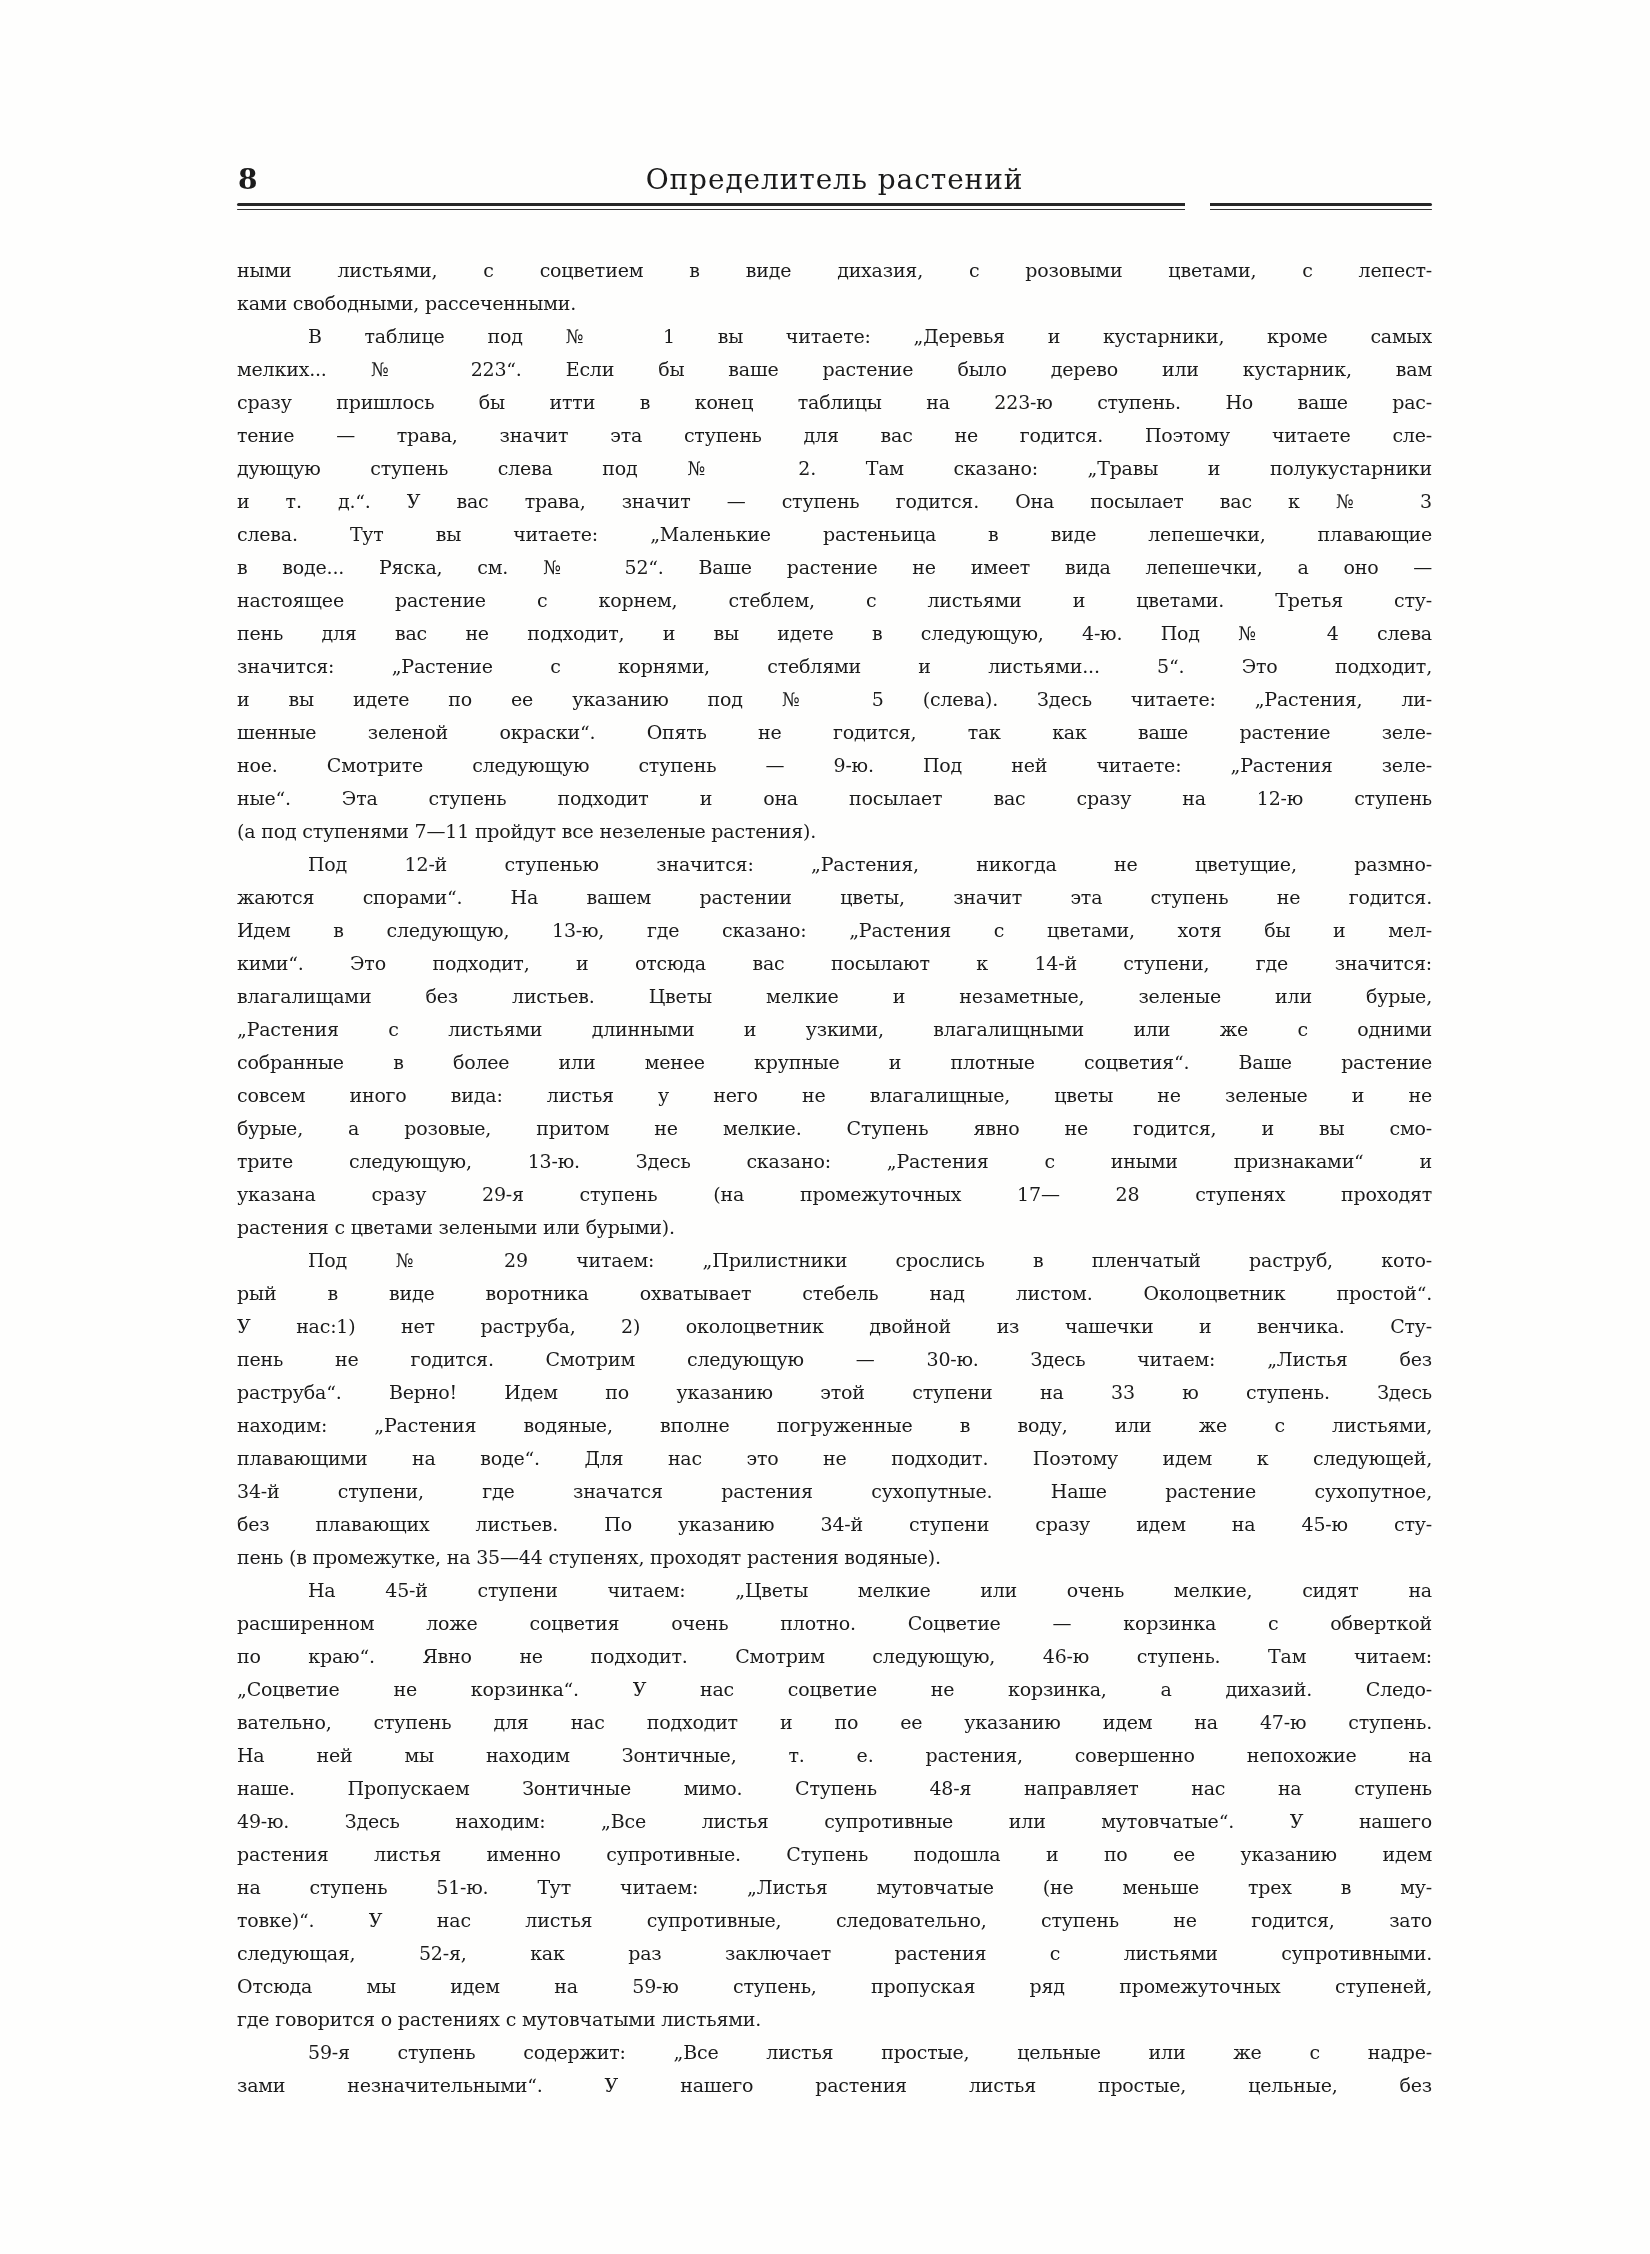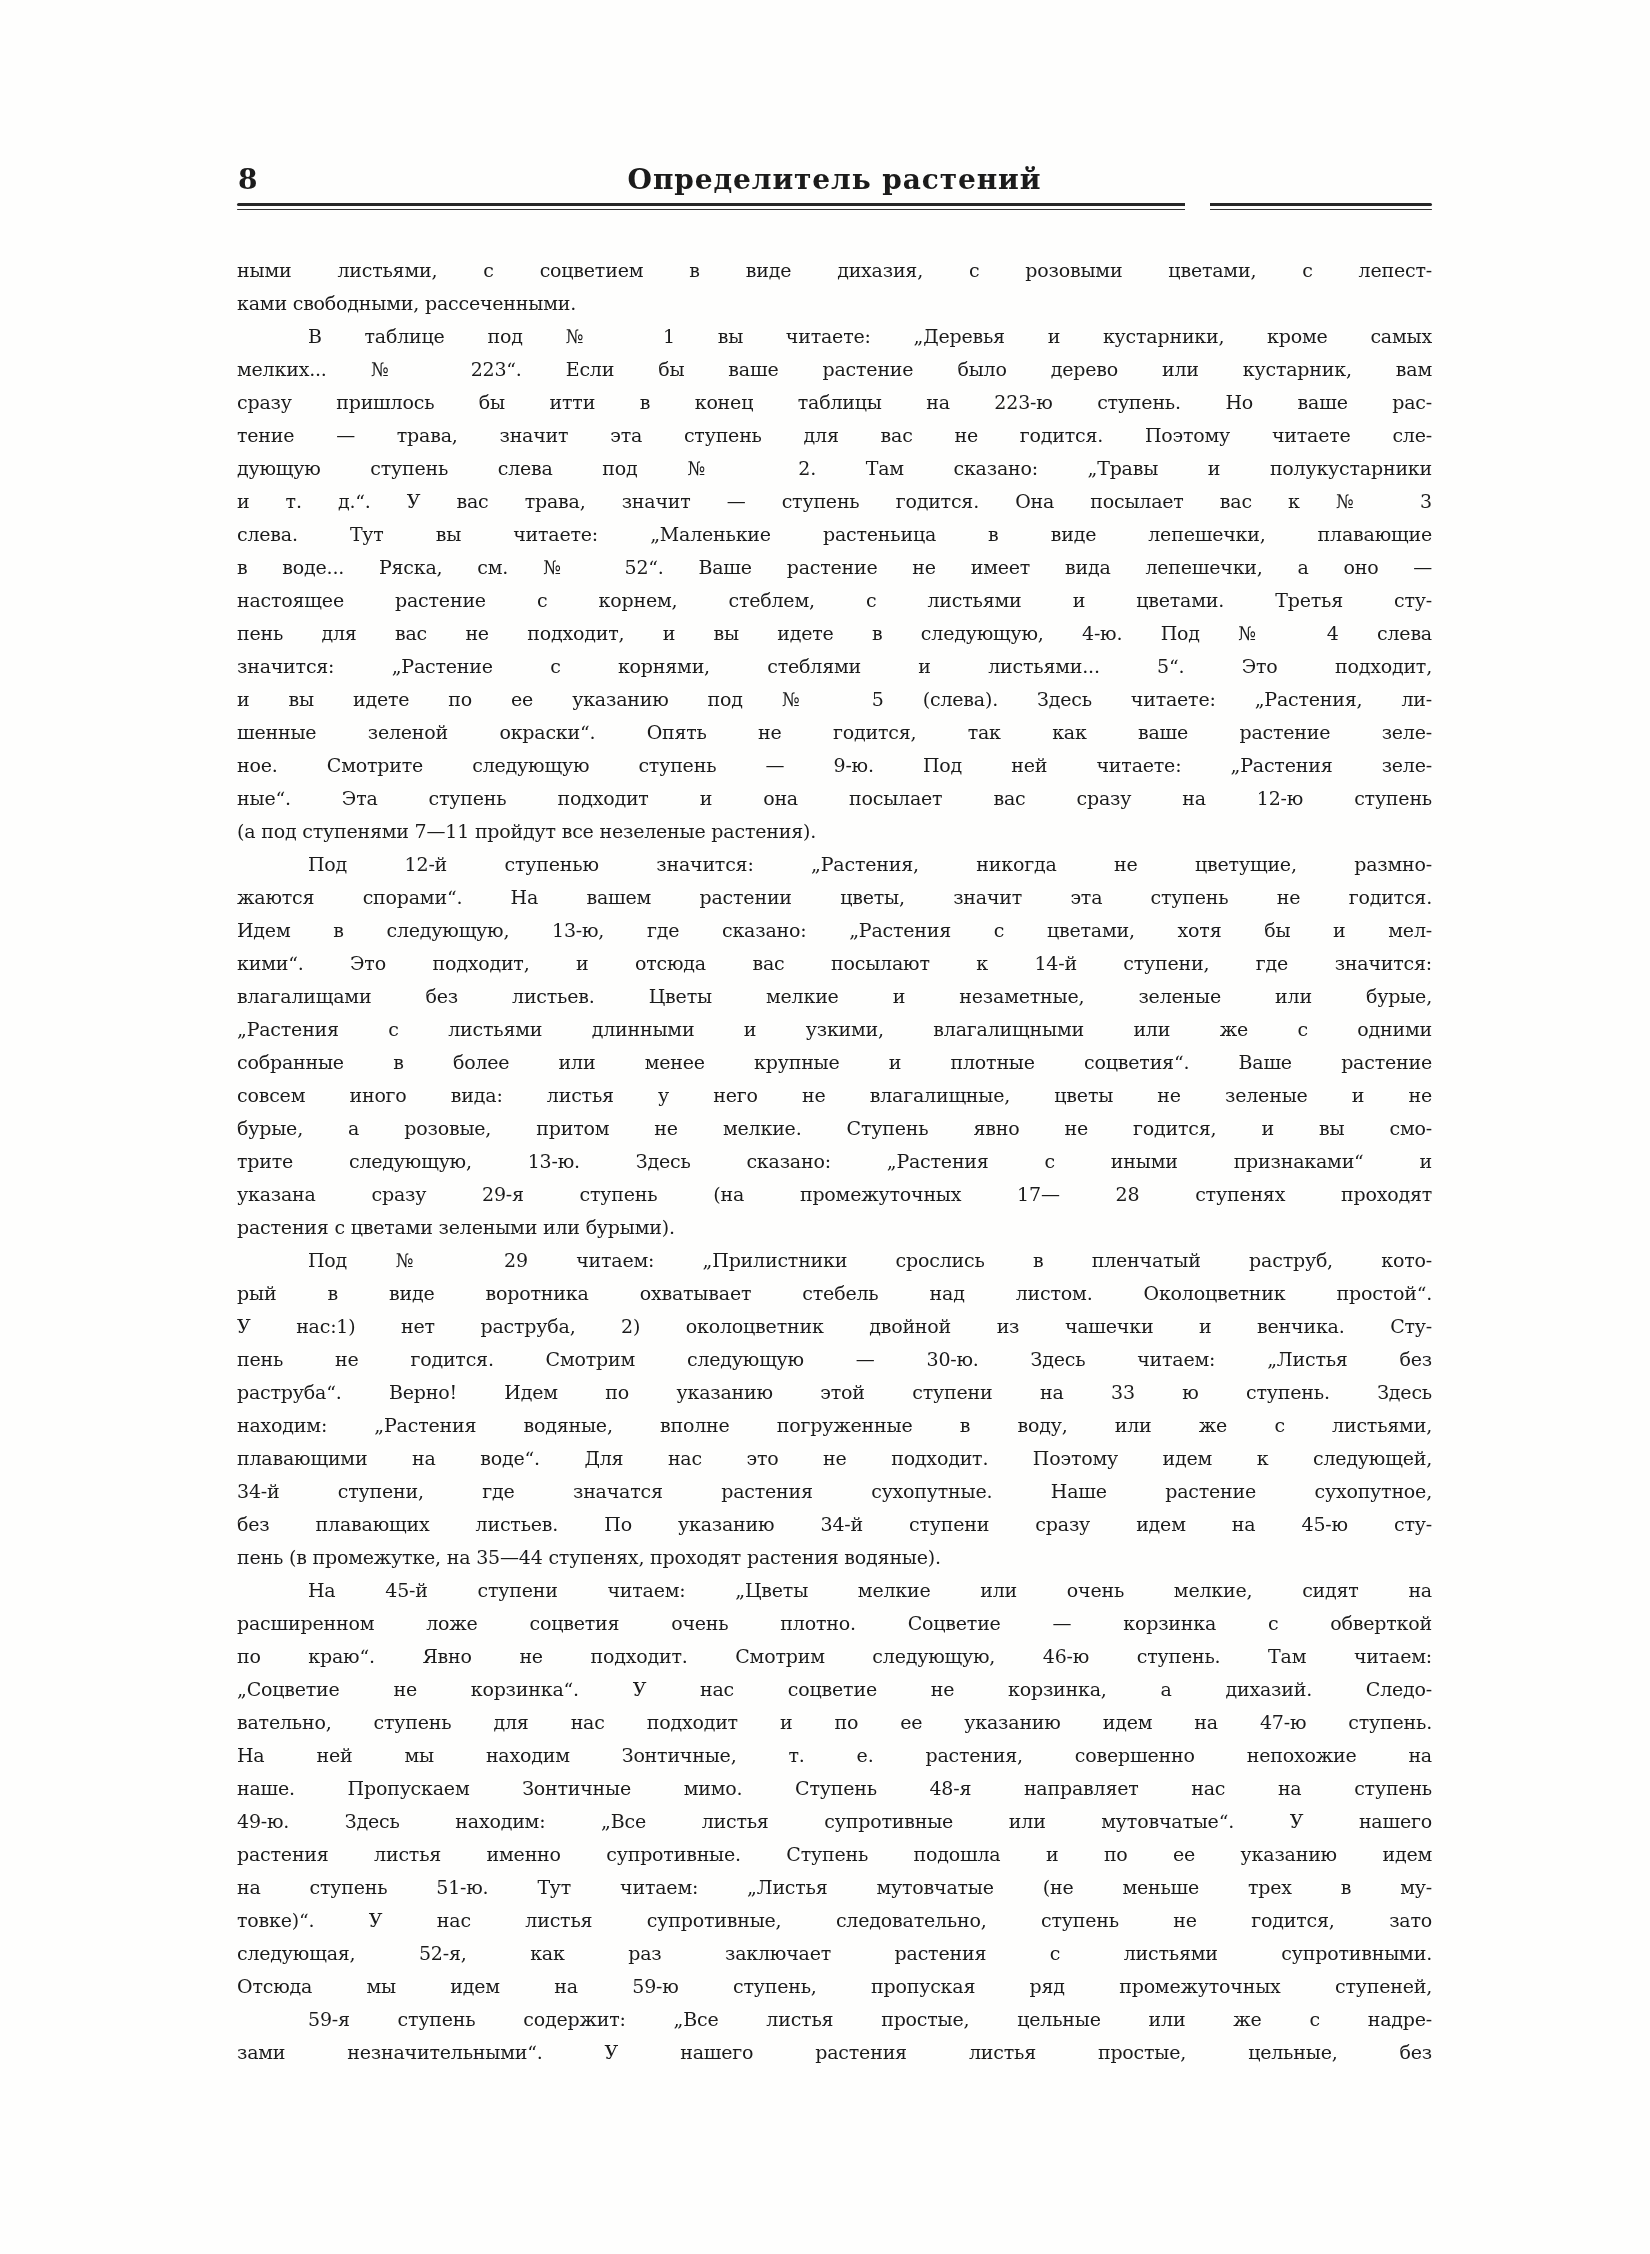--- a/index.html
+++ b/index.html
@@ -11,21 +11,21 @@
     color:#1b1b1b;
     overflow:hidden;
   }
   
   .pageno{
     position:absolute;left:238px;top:163px;
     font-size:28px;font-weight:bold;line-height:34px;
   }
   .running-title{
     position:absolute;left:237px;top:163px;width:1195px;
-    text-align:center;font-size:28px;font-weight:bold;line-height:34px;
+    text-align:center;font-size:28px;font-weight:normal;line-height:34px;
     letter-spacing:0.9px;
   }
   
   .rule{position:absolute;left:237px;top:203px;width:1195px;height:8.5px;}
   .rule .r1{height:2.8px;background:#272727;border-radius:1.9px;}
   .rule .r2{height:1.9px;background:#303030;margin-top:2.8px;border-radius:1.9px;}
   .rule .rgap{position:absolute;left:948px;top:-0.9px;width:24.6px;height:10.4px;background:#fefefd;}
   
   .body-text{
     position:absolute;left:237px;top:254px;width:1195px;
@@ -108,20 +108,21 @@
         <div class="line">„Соцветие не корзинка“. У нас соцветие не корзинка, а дихазий. Следо-</div>
         <div class="line">вательно, ступень для нас подходит и по ее указанию идем на 47-ю ступень.</div>
         <div class="line">На ней мы находим Зонтичные, т. е. растения, совершенно непохожие на</div>
         <div class="line">наше. Пропускаем Зонтичные мимо. Ступень 48-я направляет нас на ступень</div>
         <div class="line">49-ю. Здесь находим: „Все листья супротивные или мутовчатые“. У нашего</div>
         <div class="line">растения листья именно супротивные. Ступень подошла и по ее указанию идем</div>
         <div class="line">на ступень 51-ю. Тут читаем: „Листья мутовчатые (не меньше трех в му-</div>
         <div class="line">товке)“. У нас листья супротивные, следовательно, ступень не годится, зато</div>
         <div class="line">следующая, 52-я, как раз заключает растения с листьями супротивными.</div>
         <div class="line">Отсюда мы идем на 59-ю ступень, пропуская ряд промежуточных ступеней,</div>
+        <div class="line pend">где говорится о растениях с мутовчатыми листьями.</div>
       </div>
       <div>
         <div class="line ind">59-я ступень содержит: „Все листья простые, цельные или же с надре-</div>
         <div class="line">зами незначительными“. У нашего растения листья простые, цельные, без</div>
       </div>
     </div>
 </div>
 
 
 </body></html>

